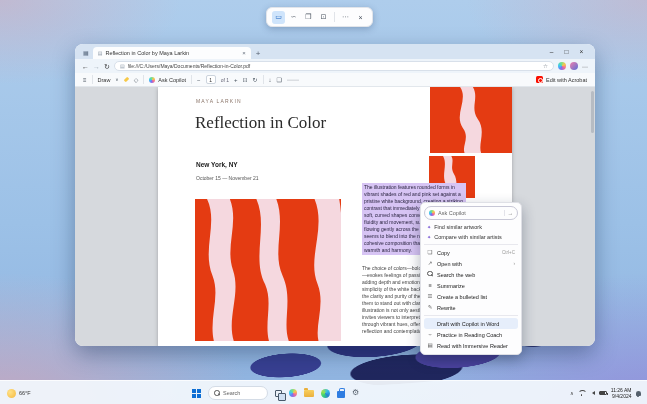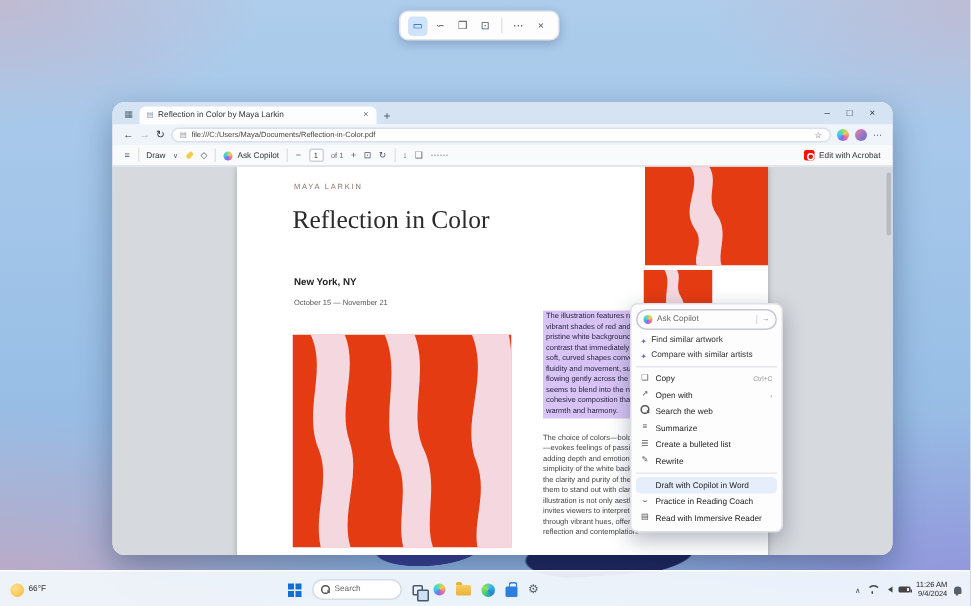--- a/index.html
+++ b/index.html
@@ -31,21 +31,21 @@
     background:#fdfdfe; border:1px solid #e2e5ea; border-radius:6px;
     box-shadow:0 2px 7px rgba(25,45,90,.28); }
   .snip .tool { width:13px; height:13px; border-radius:3px; display:flex; align-items:center; justify-content:center; font-size:7px; color:#47505c; }
   .snip .tool.active { background:#cfe4fb; color:#155fbe; }
   .snip .sep { width:1px; height:10px; background:#e1e4e9; margin:0 2px; }
   .g-rect::before{content:"▭";} .g-free::before{content:"∽";} .g-wind::before{content:"❒";}
   .g-full::before{content:"⊡";} .g-more::before{content:"⋯";} .g-x::before{content:"×";}
 
   
   .win { position:absolute; left:75px; top:44px; width:520px; height:302px; z-index:5;
-    background:#fff; border-radius:8px; box-shadow:0 8px 22px rgba(10,25,60,.35);margin-top:24px; }
+    background:#fff; border-radius:8px; box-shadow:0 8px 22px rgba(10,25,60,.35); }
 
   .tabbar { height:15px; background:#d6e3f2; border-radius:8px 8px 0 0; display:flex; align-items:flex-end; padding:0 6px; }
   .tab-actions { font-size:6px; color:#5a6b80; margin:0 4px 3px 2px; }
   .g-grid::before{content:"▦";}
   .tab { height:12px; width:158px; background:#fcfdfe; border-radius:4px 4px 0 0; display:flex; align-items:center; gap:3px; padding:0 5px; }
   .favicon { font-size:5px; color:#8a97a5; line-height:1; }
   .g-doc::before{content:"▤";}
   .tab-title { flex:1; font-size:5.5px; color:#333; white-space:nowrap; overflow:hidden; text-overflow:ellipsis; }
   .tab-close { font-size:6px; color:#66707c; } .tab-close::before{content:"×";}
   .newtab { font-size:8px; color:#566070; margin:0 0 1px 5px; } .newtab::before{content:"+";}

